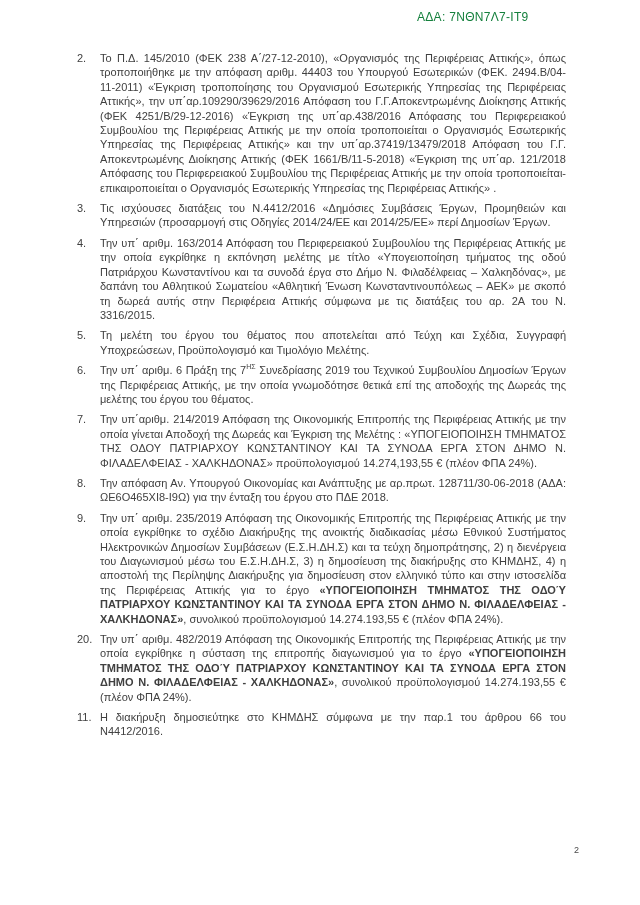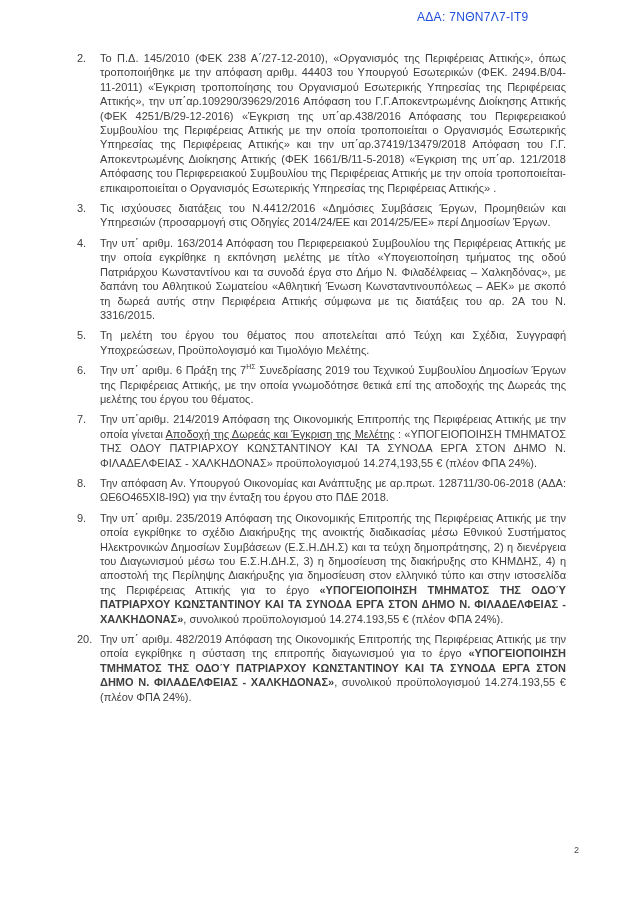--- a/index.html
+++ b/index.html
@@ -11,21 +11,21 @@
     font-family: "Liberation Sans", "DejaVu Sans", sans-serif;
     color: #404040;
     overflow: hidden;
   }
   .ada-header {
     position: absolute;
     left: 417px;
     top: 10px;
     font-size: 12px;
     letter-spacing: 0.3px;
-    color: #1d4ed8;
+    color: #15803d;
     white-space: nowrap;
   }
   .doc-content {
     position: absolute;
     left: 77px;
     top: 51px;
     width: 489px;
   }
   .list-item {
     display: flex;
@@ -37,21 +37,21 @@
   .item-number {
     flex: 0 0 23px;
     width: 23px;
     text-align: left;
   }
   .item-text {
     flex: 1 1 auto;
     text-align: justify;
   }
   .run-normal { }
-  .run-underline { text-decoration: underline; }
+  .run-underline { }
   .run-bold { font-weight: bold; }
   .run-sup {
     font-size: 7px;
     vertical-align: super;
     line-height: 0;
   }
   .page-number {
     position: absolute;
     left: 574px;
     top: 845px;
@@ -94,15 +94,19 @@
       <div class="item-text"><span class="run-normal">Την απόφαση Αν.  Υπουργού Οικονομίας και Ανάπτυξης με αρ.πρωτ.  128711/30-06-2018 (ΑΔΑ: ΩΕ6Ο465ΧΙ8-Ι9Ω)  για την ένταξη του έργου στο ΠΔΕ 2018.</span></div>
     </div>
     <div class="list-item">
       <span class="item-number">9.</span>
       <div class="item-text"><span class="run-normal">Την υπ΄ αριθμ.  235/2019 Απόφαση της Οικονομικής Επιτροπής της Περιφέρειας Αττικής με την οποία εγκρίθηκε το σχέδιο Διακήρυξης της ανοικτής διαδικασίας μέσω Εθνικού Συστήματος Ηλεκτρονικών Δημοσίων Συμβάσεων (Ε.Σ.Η.ΔΗ.Σ) και τα τεύχη δημοπράτησης, 2) η διενέργεια του Διαγωνισμού μέσω του Ε.Σ.Η.ΔΗ.Σ, 3) η δημοσίευση της διακήρυξης στο ΚΗΜΔΗΣ, 4) η αποστολή της Περίληψης Διακήρυξης για δημοσίευση στον ελληνικό τύπο  και στην ιστοσελίδα της Περιφέρειας Αττικής για το έργο </span><span class="run-bold">«ΥΠΟΓΕΙΟΠΟΙΗΣΗ ΤΜΗΜΑΤΟΣ ΤΗΣ ΟΔΟΎ ΠΑΤΡΙΑΡΧΟΥ ΚΩΝΣΤΑΝΤΙΝΟΥ ΚΑΙ ΤΑ ΣΥΝΟΔΑ ΕΡΓΑ ΣΤΟΝ ΔΗΜΟ Ν. ΦΙΛΑΔΕΛΦΕΙΑΣ - ΧΑΛΚΗΔΟΝΑΣ»</span><span class="run-normal">, συνολικού προϋπολογισμού 14.274.193,55 € (πλέον ΦΠΑ 24%).</span></div>
     </div>
     <div class="list-item">
       <span class="item-number">20.</span>
       <div class="item-text"><span class="run-normal">Την υπ΄ αριθμ.   482/2019 Απόφαση της Οικονομικής Επιτροπής της Περιφέρειας Αττικής με την οποία εγκρίθηκε η σύσταση της επιτροπής διαγωνισμού για το έργο </span><span class="run-bold">«ΥΠΟΓΕΙΟΠΟΙΗΣΗ ΤΜΗΜΑΤΟΣ ΤΗΣ ΟΔΟΎ ΠΑΤΡΙΑΡΧΟΥ ΚΩΝΣΤΑΝΤΙΝΟΥ ΚΑΙ ΤΑ ΣΥΝΟΔΑ ΕΡΓΑ ΣΤΟΝ ΔΗΜΟ Ν. ΦΙΛΑΔΕΛΦΕΙΑΣ - ΧΑΛΚΗΔΟΝΑΣ»</span><span class="run-normal">, συνολικού προϋπολογισμού 14.274.193,55 € (πλέον ΦΠΑ 24%).</span></div>
     </div>
+    <div class="list-item">
+      <span class="item-number">11.</span>
+      <div class="item-text"><span class="run-normal">Η διακήρυξη δημοσιεύτηκε στο ΚΗΜΔΗΣ  σύμφωνα με την παρ.1 του άρθρου 66 του Ν4412/2016.</span></div>
+    </div>
   </div>
 
 <div class="page-number">2</div>
 
 </body></html>

